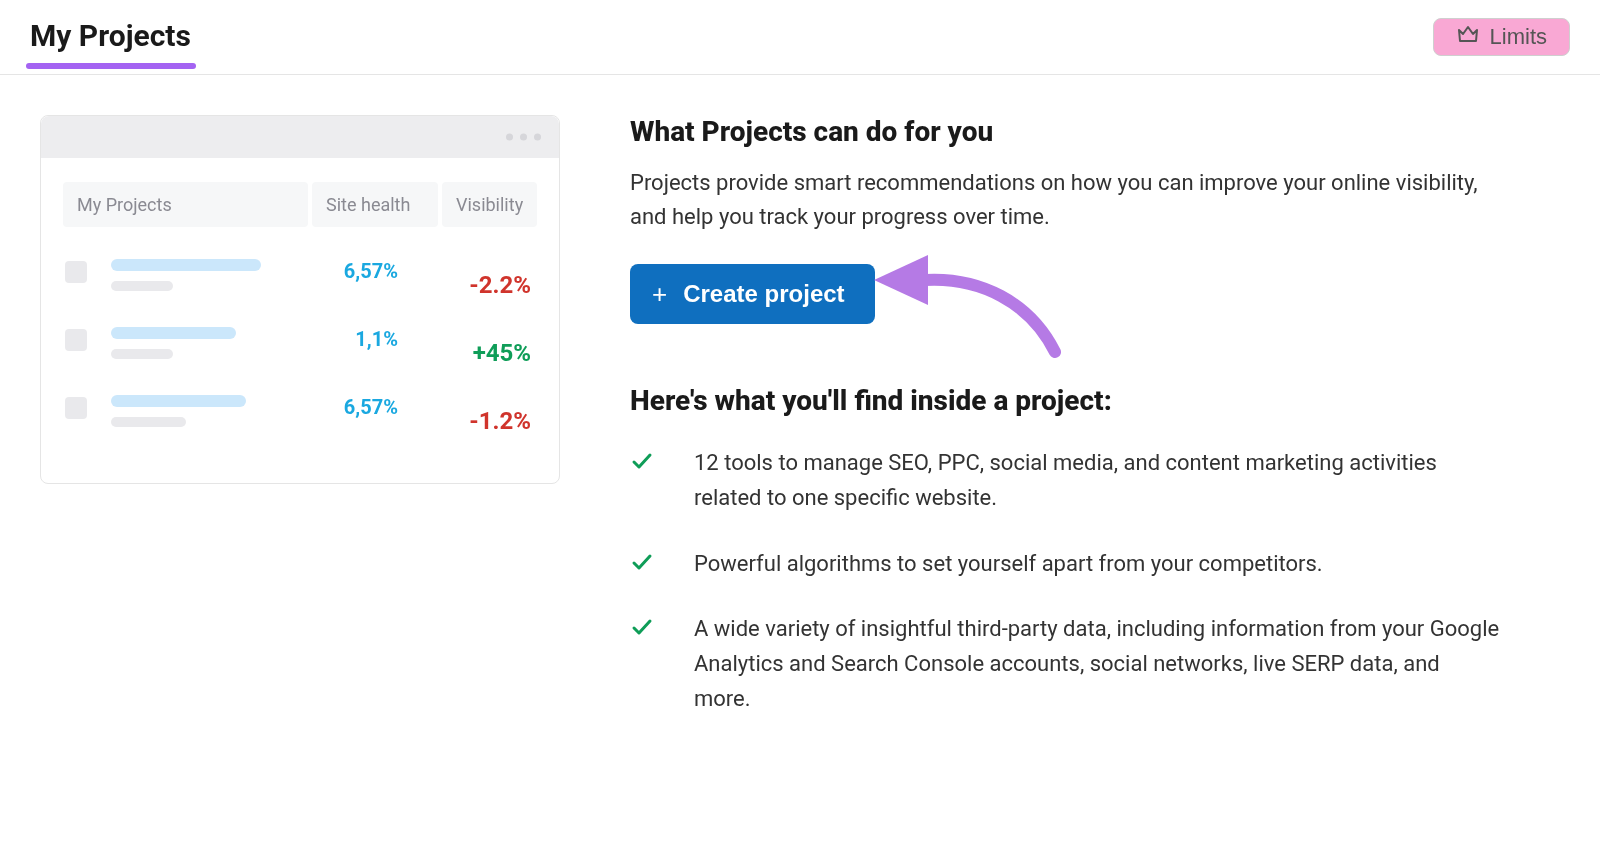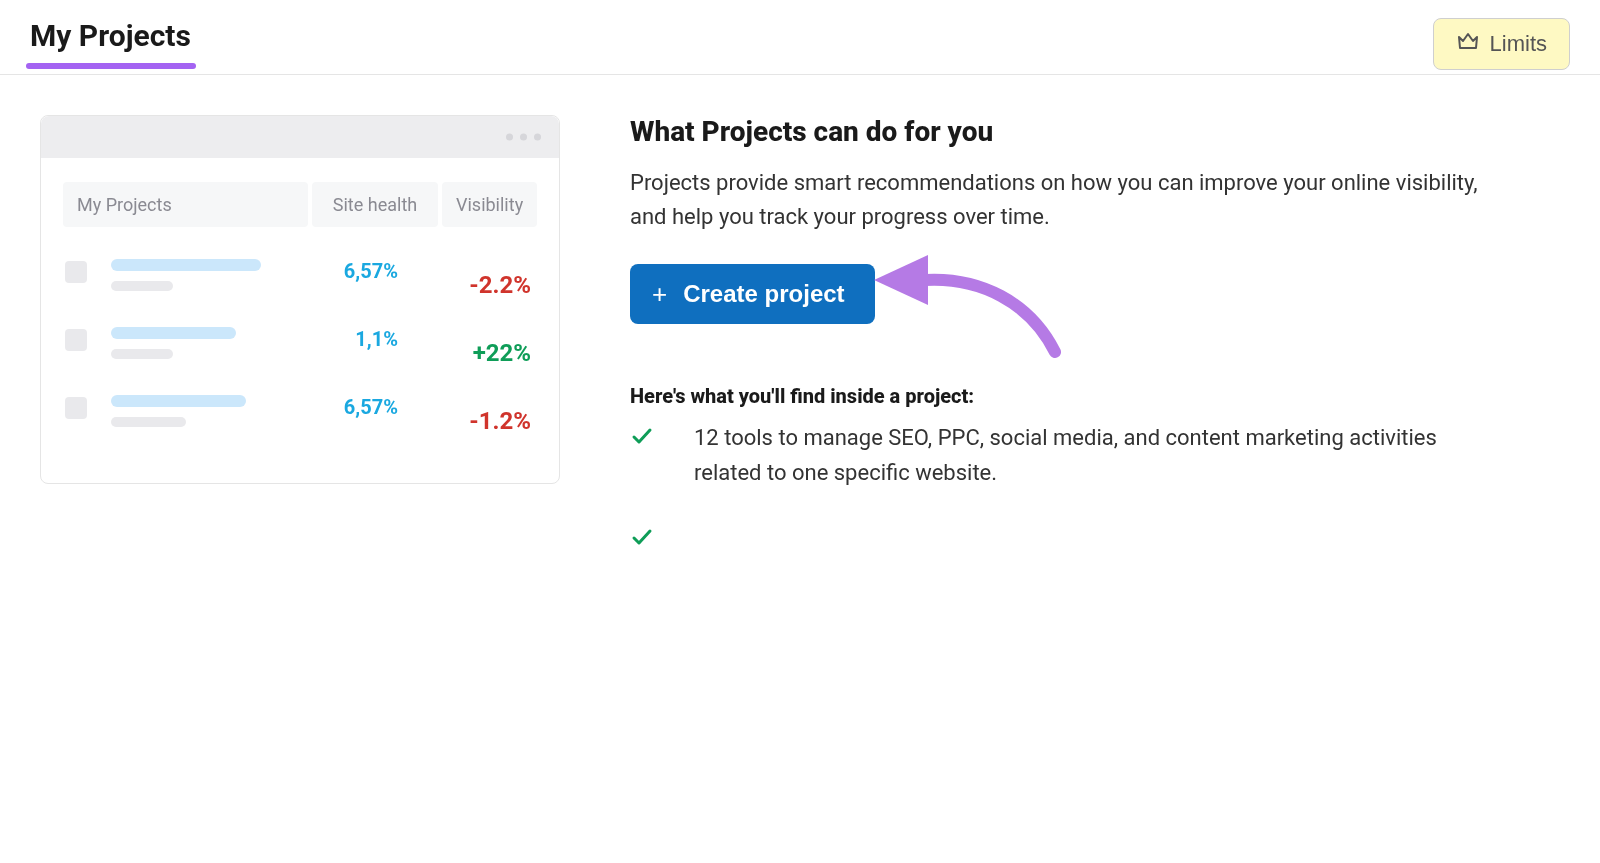--- a/index.html
+++ b/index.html
@@ -34,25 +34,25 @@
     height: 6px;
     width: 170px;
     background: #a463f2;
     border-radius: 3px;
   }
   .limits-btn {
     display: inline-flex;
     align-items: center;
     gap: 10px;
     border: 1px solid #cfcfcf;
-    background: #fef9c3;
+    background: #f9a8d4;
     color: #555;
     font-size: 22px;
     font-weight: 500;
-    padding: 10px 22px;
+    padding: 3px 22px;
     border-radius: 8px;
     cursor: pointer;
   }
   .limits-btn svg { width: 24px; height: 24px; }
   
   .main {
     display: flex;
     gap: 70px;
     padding: 40px 40px 0 40px;
     align-items: flex-start;
@@ -92,21 +92,21 @@
     margin-bottom: 22px;
   }
   .ph-cell {
     background: #f6f7f8;
     border-radius: 4px;
     color: #8a8a92;
     font-size: 18px;
     padding: 12px 14px;
   }
   .ph-name { flex: 1; }
-  .ph-health { width: 126px; text-align: center; }
+  .ph-health { width: 126px; text-align: left; }
   .ph-vis { width: 95px; text-align: left; }
   .preview-row {
     display: flex;
     align-items: flex-start;
     gap: 24px;
     padding: 10px 2px 18px 2px;
   }
   .sq {
     width: 22px; height: 22px; background: #e9e9ec; border-radius: 4px; margin-top: 2px;
   }
@@ -156,23 +156,23 @@
     cursor: pointer;
   }
   .create-btn .plus { font-size: 26px; font-weight: 400; line-height: 1; }
   .arrow-overlay {
     position: absolute;
     left: 240px;
     top: -12px;
     pointer-events: none;
   }
   .sub-title {
-    font-size: 20px;
+    font-size: 28px;
     font-weight: 800;
-    margin-bottom: 12px;
+    margin-bottom: 28px;
   }
   .feature-list { list-style: none; }
   .feature-item {
     display: flex;
     gap: 38px;
     align-items: flex-start;
     margin-bottom: 30px;
   }
   .check-ic {
     flex: 0 0 26px;
@@ -232,21 +232,21 @@
           <div class="row-vis vis-neg">-2.2%</div>
         </div>
 
         <div class="preview-row">
           <div class="sq"></div>
           <div class="bars">
             <div class="bar1" style="width:125px"></div>
               <div class="bar2"></div>
           </div>
           <div class="row-health">1,1%</div>
-          <div class="row-vis vis-pos">+22%</div>
+          <div class="row-vis vis-pos">+45%</div>
         </div>
 
         <div class="preview-row">
           <div class="sq"></div>
           <div class="bars">
             <div class="bar1" style="width:135px"></div>
               <div class="bar2" style="width:75px"></div>
           </div>
           <div class="row-health">6,57%</div>
           <div class="row-vis vis-neg">-1.2%</div>
@@ -283,17 +283,26 @@
             </svg>
         </span>
         <span class="feature-text">12 tools to manage SEO, PPC, social media, and content marketing activities related to one specific website.</span>
       </li>
       <li class="feature-item">
         <span class="check-ic">
           <svg viewBox="0 0 24 24" fill="none" stroke="#0f9d58" stroke-width="3" stroke-linecap="round" stroke-linejoin="round">
               <polyline points="4 13 9 18 20 6"></polyline>
             </svg>
         </span>
+        <span class="feature-text">Powerful algorithms to set yourself apart from your competitors.</span>
+      </li>
+      <li class="feature-item">
+        <span class="check-ic">
+          <svg viewBox="0 0 24 24" fill="none" stroke="#0f9d58" stroke-width="3" stroke-linecap="round" stroke-linejoin="round">
+              <polyline points="4 13 9 18 20 6"></polyline>
+            </svg>
+        </span>
+        <span class="feature-text">A wide variety of insightful third-party data, including information from your Google Analytics and Search Console accounts, social networks, live SERP data, and more.</span>
       </li>
     </ul>
   </div>
 
 </div>
 
 </body></html>

